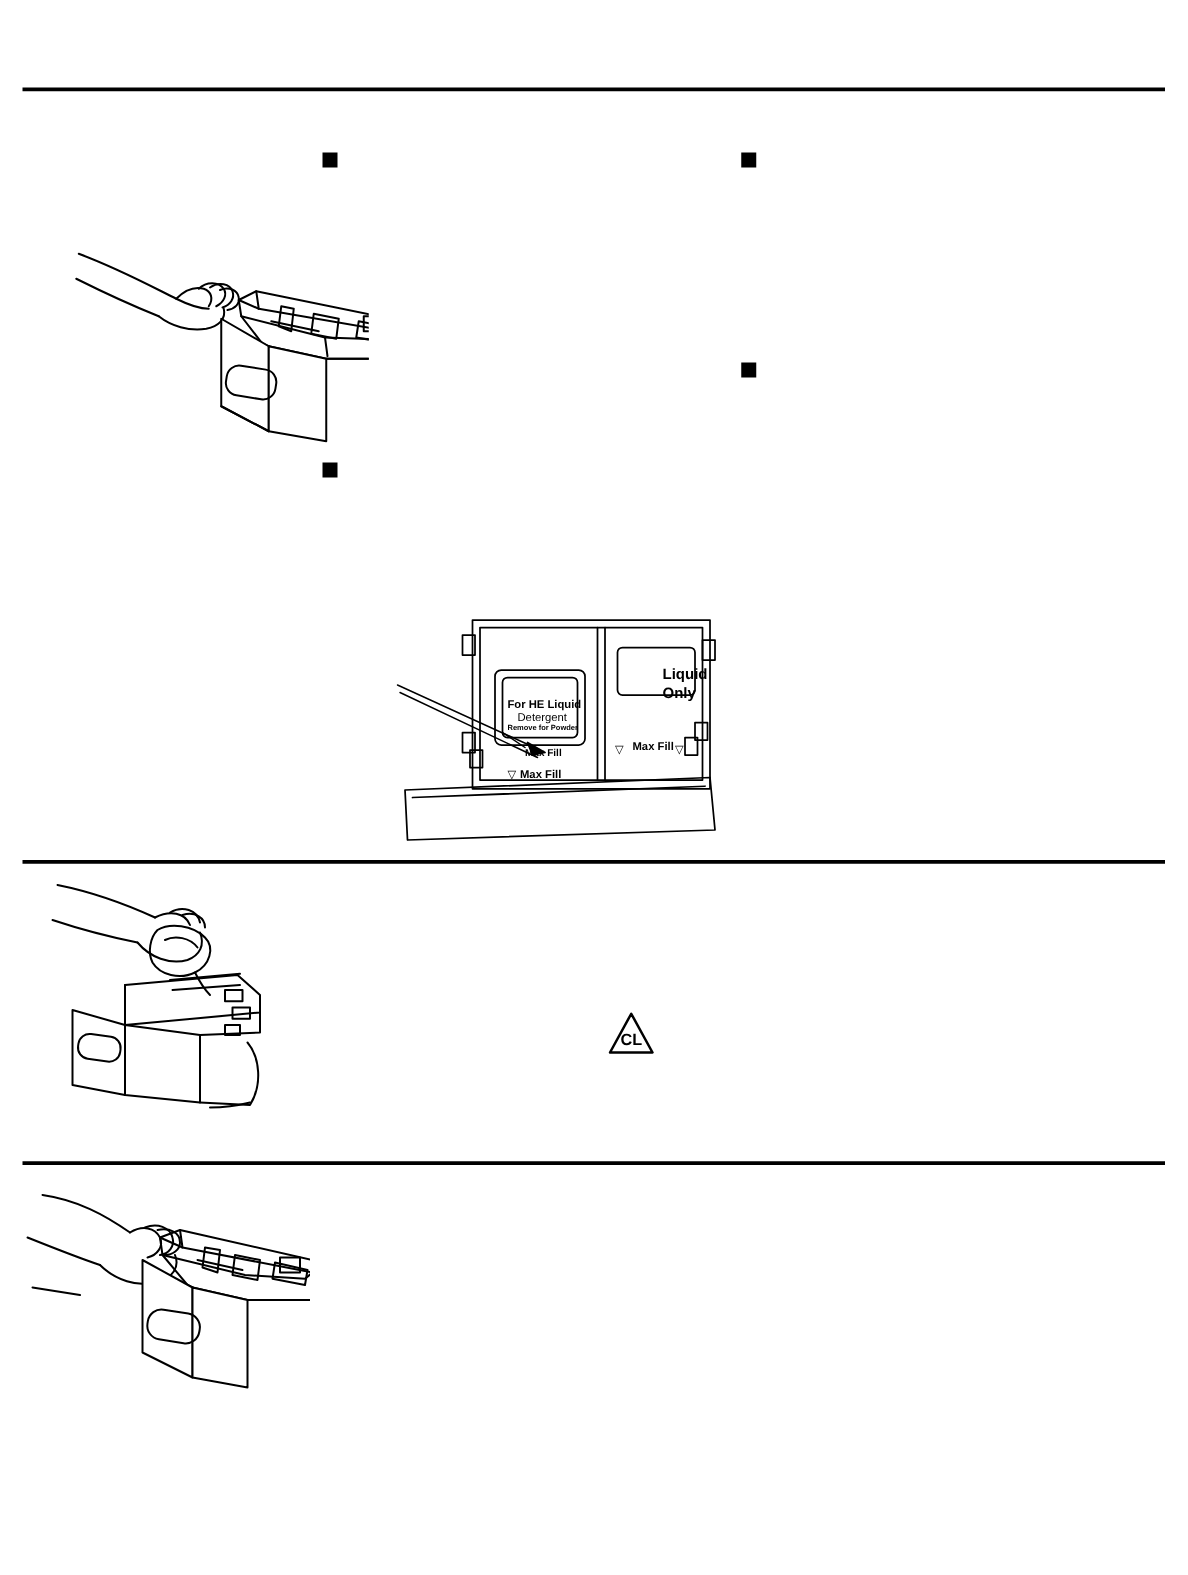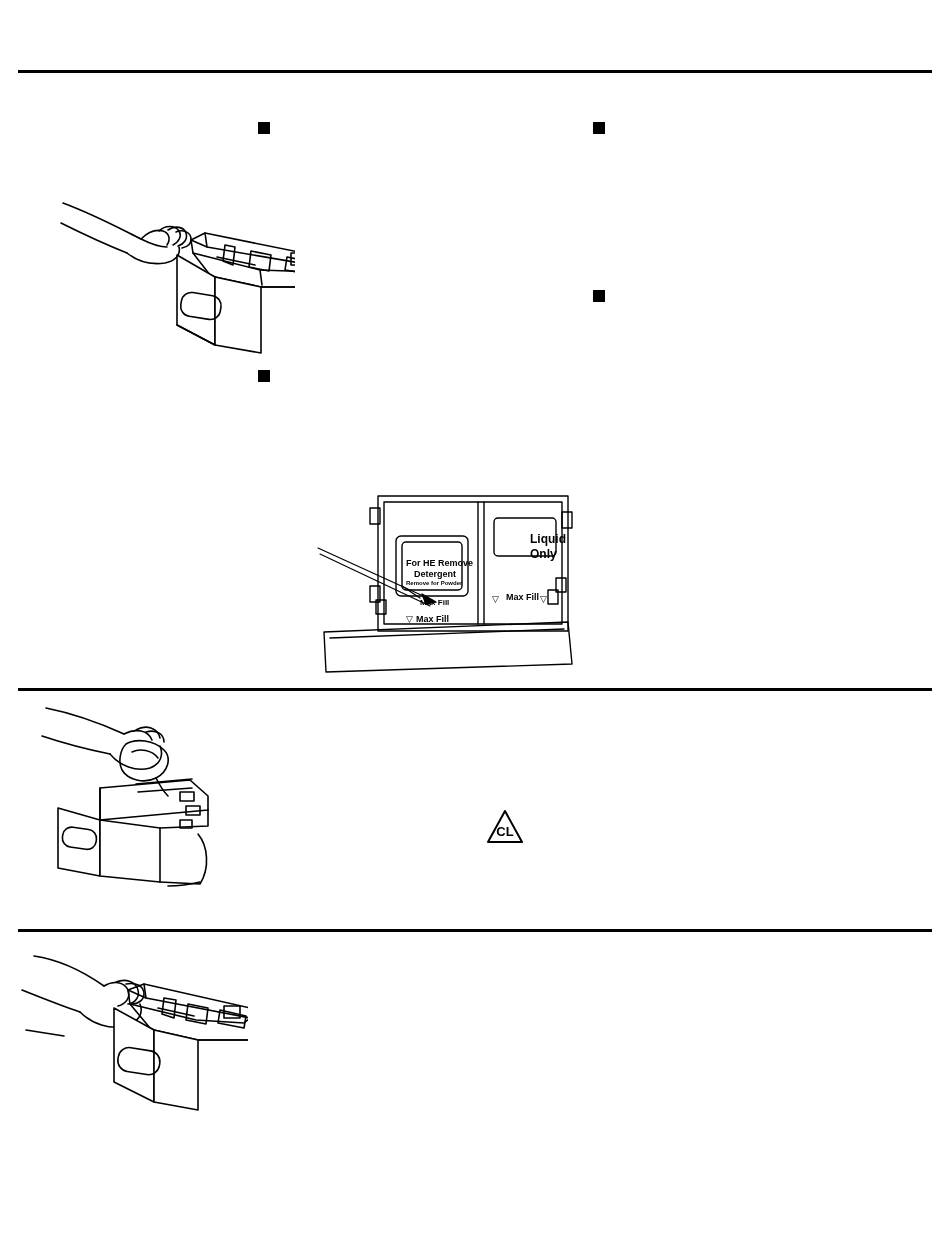--- a/index.html
+++ b/index.html
@@ -118,22 +118,22 @@
       <path d="M14 142 L258 132 L262 174 L16 182 Z"></path>
       <path d="M20 148 L254 139"></path>
 
       <path d="M8 58 L122 110" stroke-width="1.2"></path>
       <path d="M10 64 L120 116" stroke-width="1.2"></path>
       <path d="M112 104 L126 112 L116 114 Z" fill="#000"></path>
       <path d="M92 96 L110 108" stroke-width="1.2"></path>
     </svg>
 
     <div class="label-text" style="left:172px; top:42px; font-weight:bold; font-size:12px;padding-left:48px;">Liquid Only</div>
-    <div class="label-text" style="left:96px; top:68px; font-weight:bold; font-size:9px;">For HE Remove</div>
-    <div class="label-text" style="left:104px; top:79px; font-weight:bold; font-size:9px;">Detergent</div>
+    <div class="label-text" style="left:96px; top:68px; font-weight:bold; font-size:9px;">For HE Liquid</div>
+    <div class="label-text" style="left:104px; top:79px; font-weight:normal; font-size:9px;">Detergent</div>
     <div class="label-text" style="left:96px; top:90px; font-weight:bold; font-size:6px;">Remove for Powder</div>
     <div class="label-text" style="left:110px; top:108px; font-weight:bold; font-size:8px;">Max Fill</div>
     <div class="label-text" style="left:106px; top:124px; font-weight:bold; font-size:9px;">Max Fill</div>
     <div class="label-text" style="left:96px; top:124px; font-size:9px;">▽</div>
     <div class="label-text" style="left:182px; top:104px; font-size:9px;">▽</div>
     <div class="label-text" style="left:196px; top:102px; font-weight:bold; font-size:9px;">Max Fill</div>
     <div class="label-text" style="left:230px; top:104px; font-size:9px;">▽</div>
   </div>
 
   <div class="fig" style="left:40px; top:700px;">

